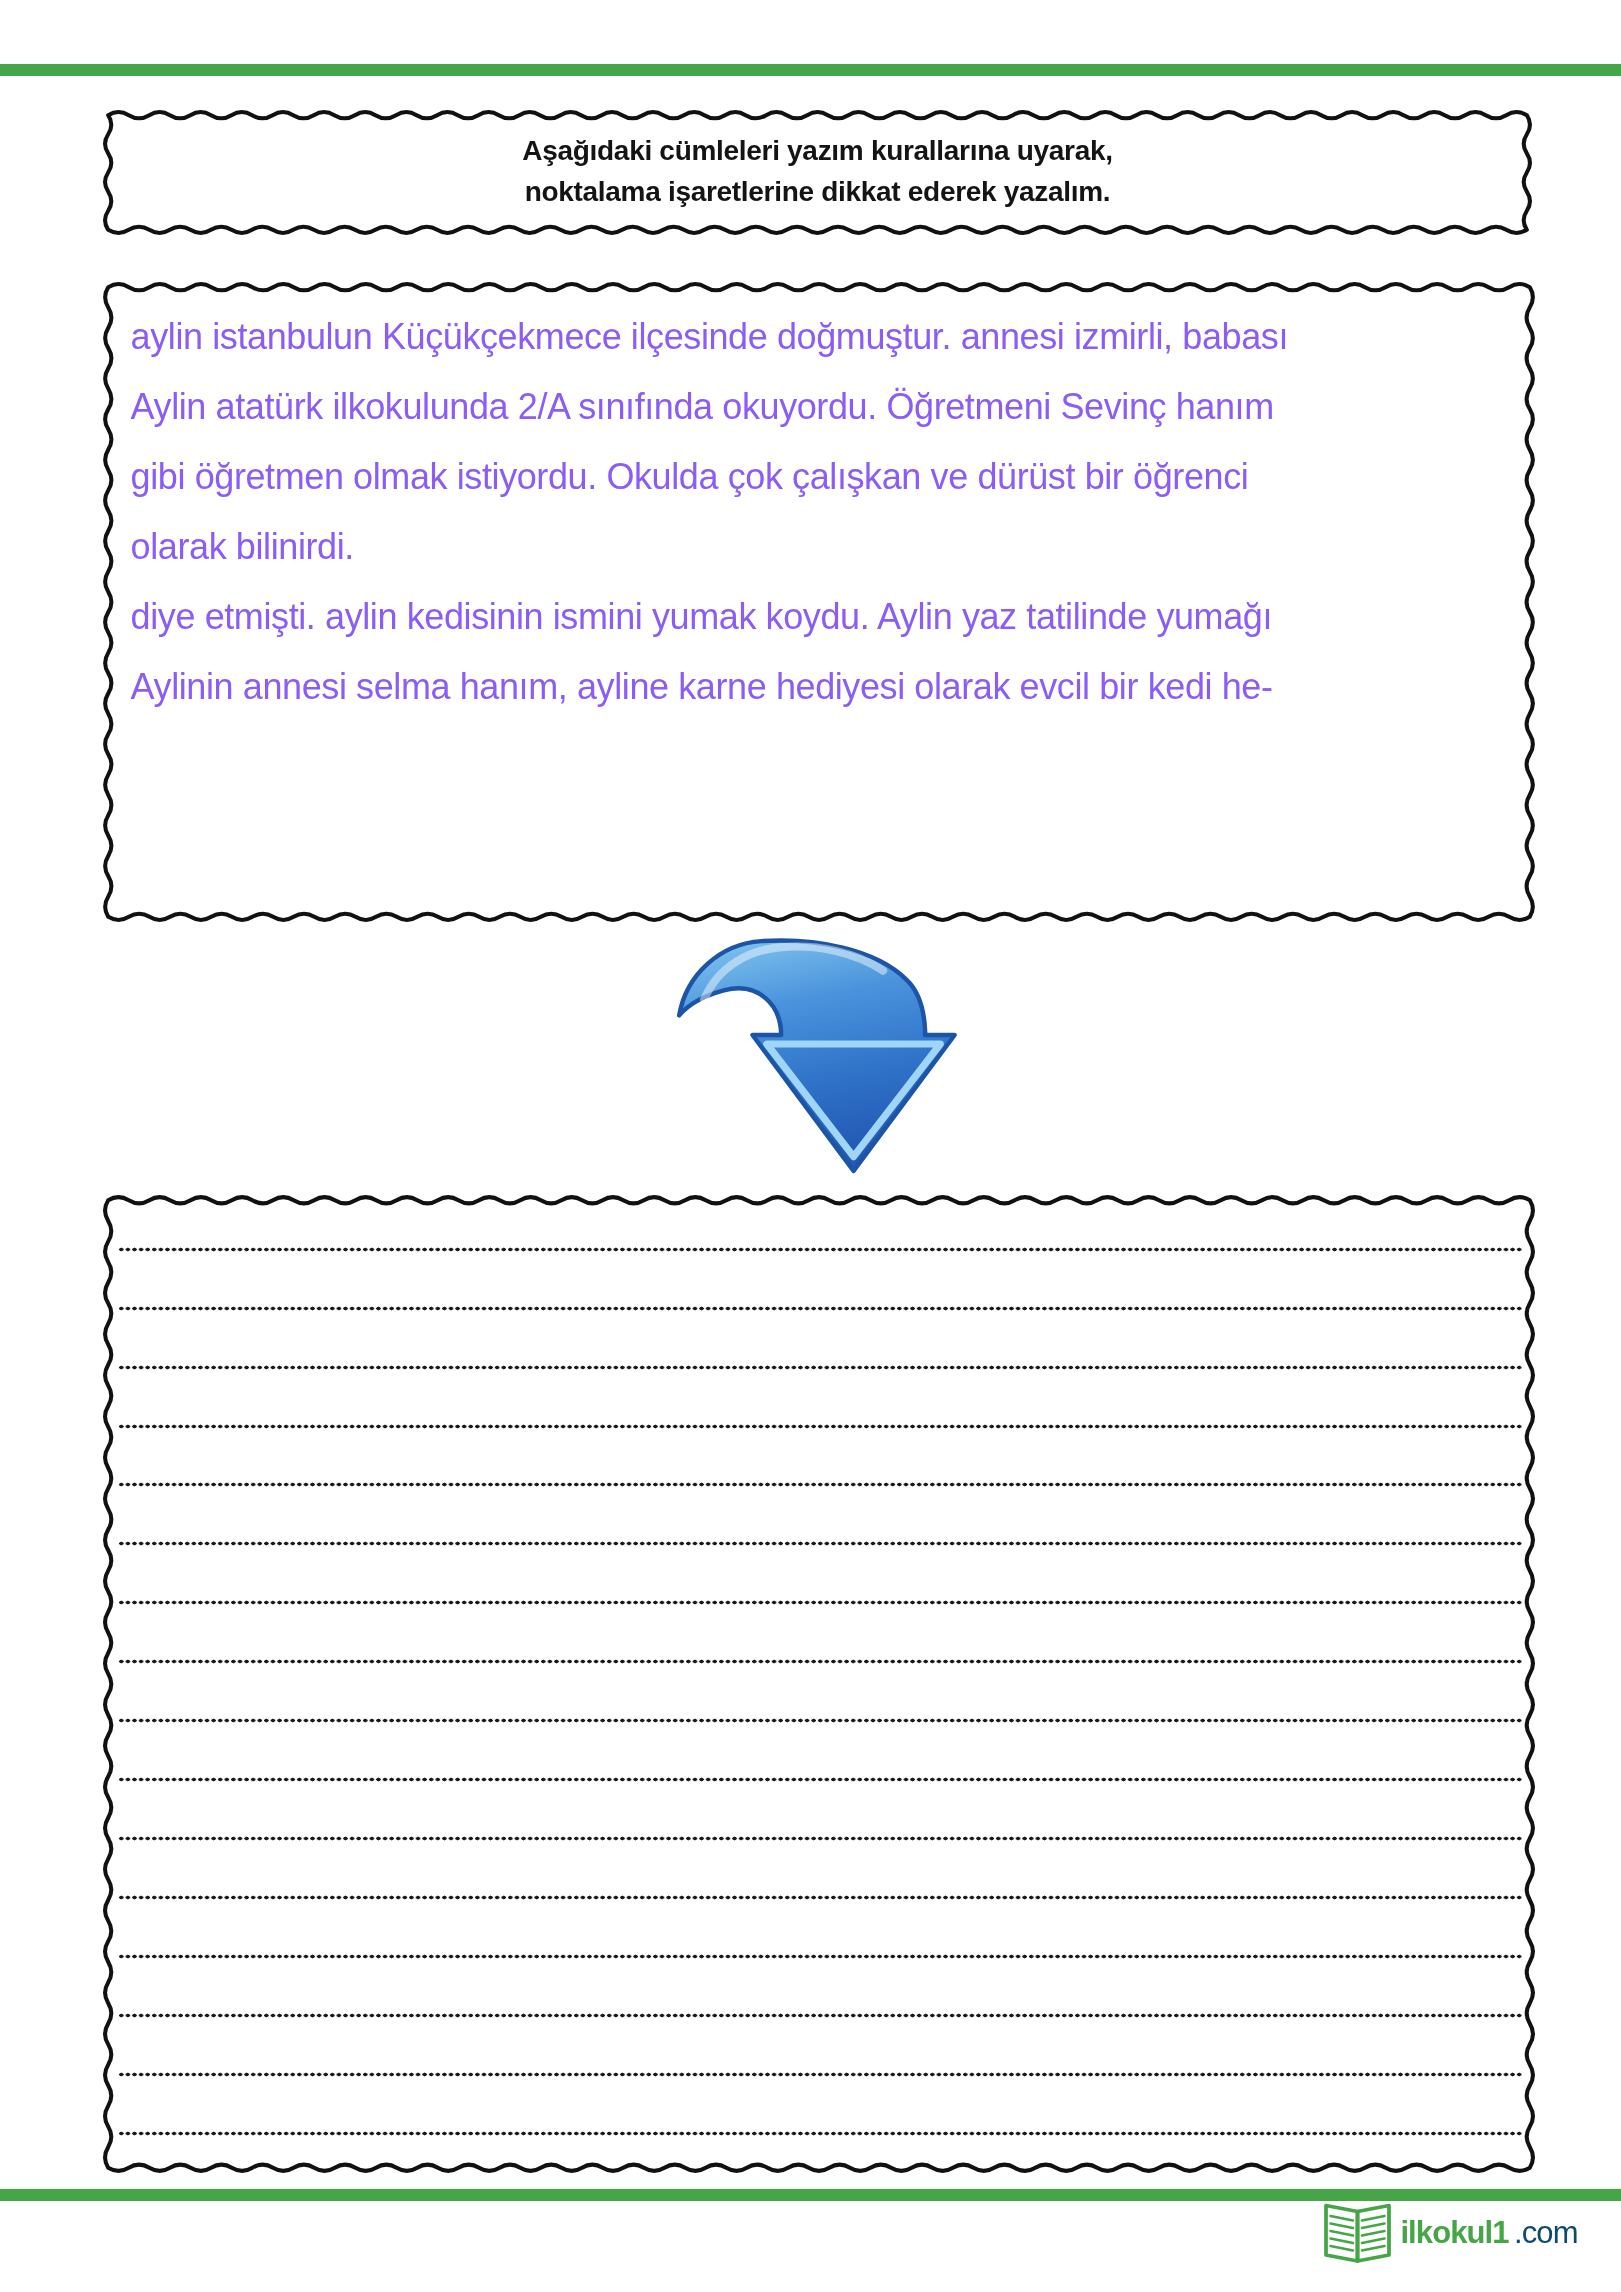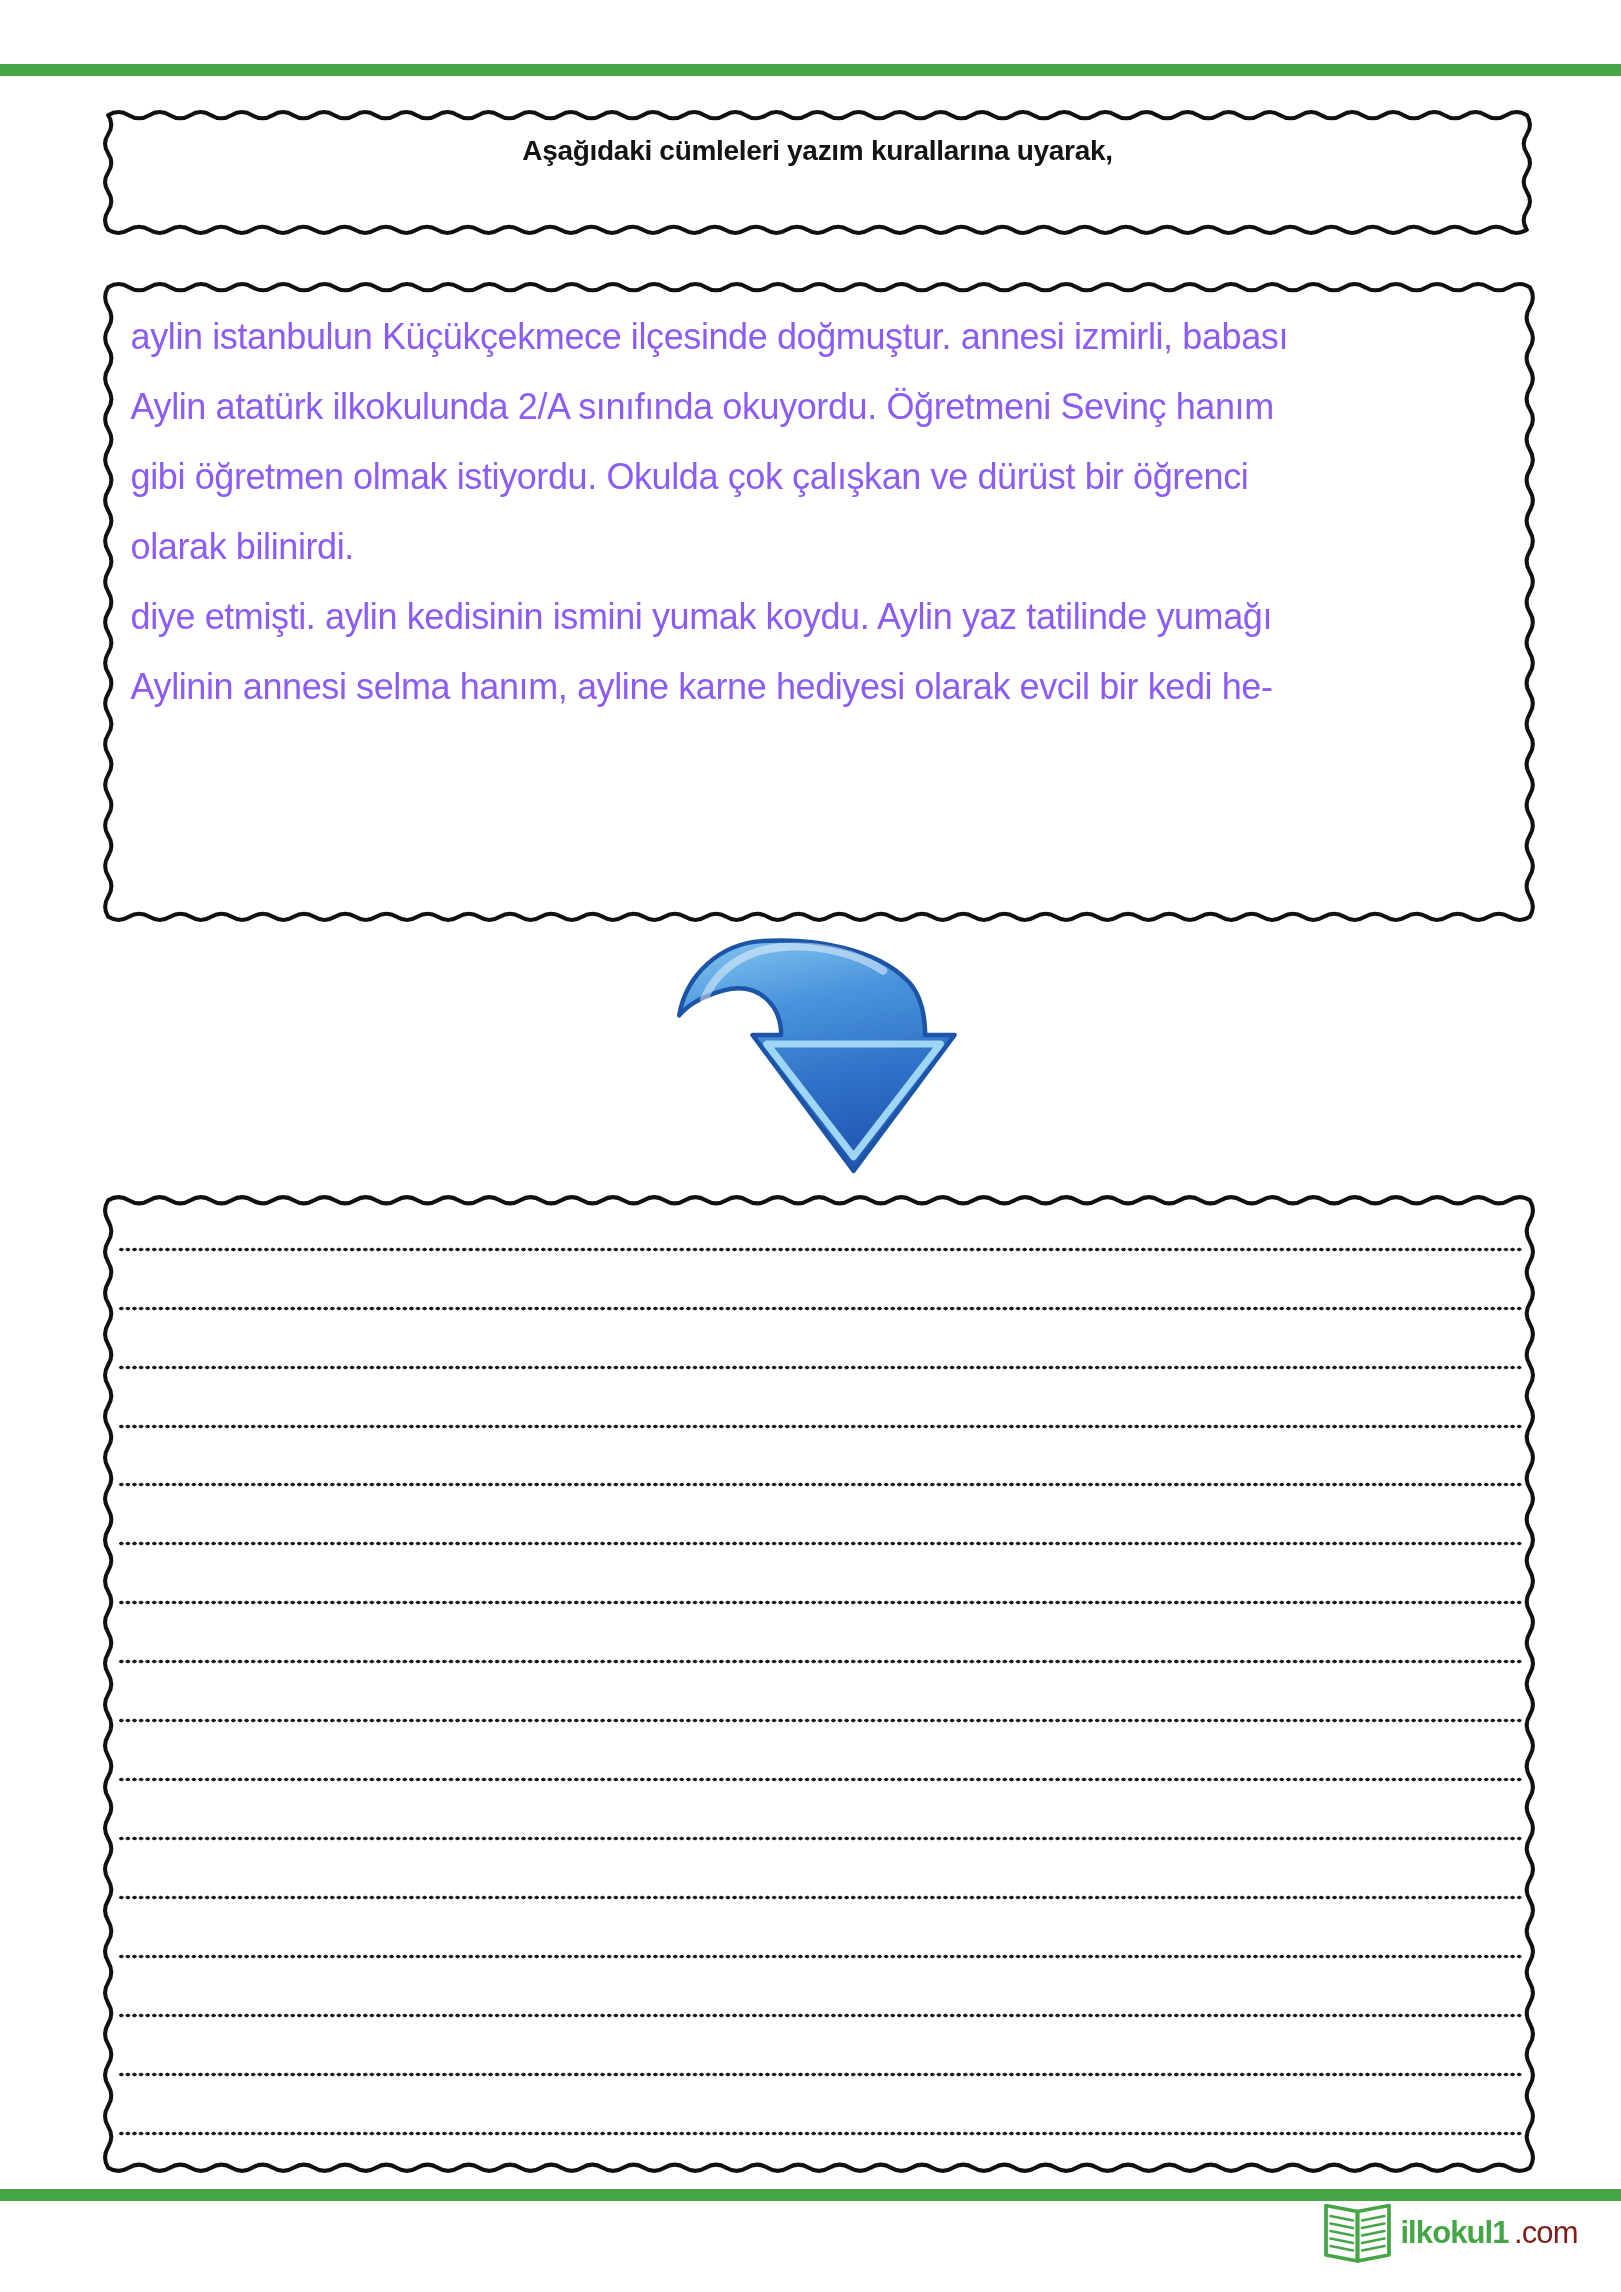--- a/index.html
+++ b/index.html
@@ -56,20 +56,21 @@
 <div class="page">
 
   <div class="accent-bar top" style="background: rgb(70, 165, 70);"></div>
 
   <div class="wavy-box box-instruction">
       <svg class="border" viewBox="0 0 1600 144">
         <path d="M8,8 Q19.5,1.0 31.0,8.0 Q42.4,15.0 53.9,8.0 Q65.4,1.0 76.9,8.0 Q88.3,15.0 99.8,8.0 Q111.3,1.0 122.8,8.0 Q134.3,15.0 145.7,8.0 Q157.2,1.0 168.7,8.0 Q180.2,15.0 191.7,8.0 Q203.1,1.0 214.6,8.0 Q226.1,15.0 237.6,8.0 Q249.0,1.0 260.5,8.0 Q272.0,15.0 283.5,8.0 Q295.0,1.0 306.4,8.0 Q317.9,15.0 329.4,8.0 Q340.9,1.0 352.3,8.0 Q363.8,15.0 375.3,8.0 Q386.8,1.0 398.3,8.0 Q409.7,15.0 421.2,8.0 Q432.7,1.0 444.2,8.0 Q455.7,15.0 467.1,8.0 Q478.6,1.0 490.1,8.0 Q501.6,15.0 513.0,8.0 Q524.5,1.0 536.0,8.0 Q547.5,15.0 559.0,8.0 Q570.4,1.0 581.9,8.0 Q593.4,15.0 604.9,8.0 Q616.3,1.0 627.8,8.0 Q639.3,15.0 650.8,8.0 Q662.3,1.0 673.7,8.0 Q685.2,15.0 696.7,8.0 Q708.2,1.0 719.7,8.0 Q731.1,15.0 742.6,8.0 Q754.1,1.0 765.6,8.0 Q777.0,15.0 788.5,8.0 Q800.0,1.0 811.5,8.0 Q823.0,15.0 834.4,8.0 Q845.9,1.0 857.4,8.0 Q868.9,15.0 880.3,8.0 Q891.8,1.0 903.3,8.0 Q914.8,15.0 926.3,8.0 Q937.7,1.0 949.2,8.0 Q960.7,15.0 972.2,8.0 Q983.7,1.0 995.1,8.0 Q1006.6,15.0 1018.1,8.0 Q1029.6,1.0 1041.0,8.0 Q1052.5,15.0 1064.0,8.0 Q1075.5,1.0 1087.0,8.0 Q1098.4,15.0 1109.9,8.0 Q1121.4,1.0 1132.9,8.0 Q1144.3,15.0 1155.8,8.0 Q1167.3,1.0 1178.8,8.0 Q1190.3,15.0 1201.7,8.0 Q1213.2,1.0 1224.7,8.0 Q1236.2,15.0 1247.7,8.0 Q1259.1,1.0 1270.6,8.0 Q1282.1,15.0 1293.6,8.0 Q1305.0,1.0 1316.5,8.0 Q1328.0,15.0 1339.5,8.0 Q1351.0,1.0 1362.4,8.0 Q1373.9,15.0 1385.4,8.0 Q1396.9,1.0 1408.3,8.0 Q1419.8,15.0 1431.3,8.0 Q1442.8,1.0 1454.3,8.0 Q1465.7,15.0 1477.2,8.0 Q1488.7,1.0 1500.2,8.0 Q1511.7,15.0 1523.1,8.0 Q1534.6,1.0 1546.1,8.0 Q1557.6,15.0 1569.0,8.0 Q1580.5,1.0 1592.0,8.0 Q1599.0,18.7 1592.0,29.3 Q1585.0,40.0 1592.0,50.7 Q1599.0,61.3 1592.0,72.0 Q1585.0,82.7 1592.0,93.3 Q1599.0,104.0 1592.0,114.7 Q1585.0,125.3 1592.0,136.0 Q1580.5,143.0 1569.0,136.0 Q1557.6,129.0 1546.1,136.0 Q1534.6,143.0 1523.1,136.0 Q1511.7,129.0 1500.2,136.0 Q1488.7,143.0 1477.2,136.0 Q1465.7,129.0 1454.3,136.0 Q1442.8,143.0 1431.3,136.0 Q1419.8,129.0 1408.3,136.0 Q1396.9,143.0 1385.4,136.0 Q1373.9,129.0 1362.4,136.0 Q1351.0,143.0 1339.5,136.0 Q1328.0,129.0 1316.5,136.0 Q1305.0,143.0 1293.6,136.0 Q1282.1,129.0 1270.6,136.0 Q1259.1,143.0 1247.7,136.0 Q1236.2,129.0 1224.7,136.0 Q1213.2,143.0 1201.7,136.0 Q1190.3,129.0 1178.8,136.0 Q1167.3,143.0 1155.8,136.0 Q1144.3,129.0 1132.9,136.0 Q1121.4,143.0 1109.9,136.0 Q1098.4,129.0 1087.0,136.0 Q1075.5,143.0 1064.0,136.0 Q1052.5,129.0 1041.0,136.0 Q1029.6,143.0 1018.1,136.0 Q1006.6,129.0 995.1,136.0 Q983.7,143.0 972.2,136.0 Q960.7,129.0 949.2,136.0 Q937.7,143.0 926.3,136.0 Q914.8,129.0 903.3,136.0 Q891.8,143.0 880.3,136.0 Q868.9,129.0 857.4,136.0 Q845.9,143.0 834.4,136.0 Q823.0,129.0 811.5,136.0 Q800.0,143.0 788.5,136.0 Q777.0,129.0 765.6,136.0 Q754.1,143.0 742.6,136.0 Q731.1,129.0 719.7,136.0 Q708.2,143.0 696.7,136.0 Q685.2,129.0 673.7,136.0 Q662.3,143.0 650.8,136.0 Q639.3,129.0 627.8,136.0 Q616.3,143.0 604.9,136.0 Q593.4,129.0 581.9,136.0 Q570.4,143.0 559.0,136.0 Q547.5,129.0 536.0,136.0 Q524.5,143.0 513.0,136.0 Q501.6,129.0 490.1,136.0 Q478.6,143.0 467.1,136.0 Q455.7,129.0 444.2,136.0 Q432.7,143.0 421.2,136.0 Q409.7,129.0 398.3,136.0 Q386.8,143.0 375.3,136.0 Q363.8,129.0 352.3,136.0 Q340.9,143.0 329.4,136.0 Q317.9,129.0 306.4,136.0 Q295.0,143.0 283.5,136.0 Q272.0,129.0 260.5,136.0 Q249.0,143.0 237.6,136.0 Q226.1,129.0 214.6,136.0 Q203.1,143.0 191.7,136.0 Q180.2,129.0 168.7,136.0 Q157.2,143.0 145.7,136.0 Q134.3,129.0 122.8,136.0 Q111.3,143.0 99.8,136.0 Q88.3,129.0 76.9,136.0 Q65.4,143.0 53.9,136.0 Q42.4,129.0 31.0,136.0 Q19.5,143.0 8.0,136.0 Q1.0,125.3 8.0,114.7 Q15.0,104.0 8.0,93.3 Q1.0,82.7 8.0,72.0 Q15.0,61.3 8.0,50.7 Q1.0,40.0 8.0,29.3 Q15.0,18.7 8.0,8.0 Z" fill="#ffffff" stroke="#111111" stroke-width="4.5" stroke-linejoin="round" stroke-linecap="round"></path>
       </svg>
     <div class="content">
       <div class="title-line">Aşağıdaki cümleleri yazım kurallarına uyarak,</div>
+      <div class="title-line">noktalama işaretlerine dikkat ederek yazalım.</div>
     </div>
   </div>
 
   <div class="wavy-box box-passage">
       <svg class="border" viewBox="0 0 1603 719">
         <path d="M8,8 Q19.5,1.0 31.0,8.0 Q42.5,15.0 54.0,8.0 Q65.5,1.0 77.0,8.0 Q88.5,15.0 100.0,8.0 Q111.5,1.0 123.0,8.0 Q134.5,15.0 146.0,8.0 Q157.5,1.0 169.0,8.0 Q180.5,15.0 192.0,8.0 Q203.5,1.0 215.0,8.0 Q226.5,15.0 238.0,8.0 Q249.5,1.0 261.0,8.0 Q272.5,15.0 284.0,8.0 Q295.5,1.0 307.0,8.0 Q318.5,15.0 330.0,8.0 Q341.5,1.0 353.0,8.0 Q364.5,15.0 376.0,8.0 Q387.5,1.0 399.0,8.0 Q410.5,15.0 422.0,8.0 Q433.5,1.0 445.0,8.0 Q456.5,15.0 468.0,8.0 Q479.5,1.0 491.0,8.0 Q502.5,15.0 514.0,8.0 Q525.5,1.0 537.0,8.0 Q548.5,15.0 560.0,8.0 Q571.5,1.0 583.0,8.0 Q594.5,15.0 606.0,8.0 Q617.5,1.0 629.0,8.0 Q640.5,15.0 652.0,8.0 Q663.5,1.0 675.0,8.0 Q686.5,15.0 698.0,8.0 Q709.5,1.0 721.0,8.0 Q732.5,15.0 744.0,8.0 Q755.5,1.0 767.0,8.0 Q778.5,15.0 790.0,8.0 Q801.5,1.0 813.0,8.0 Q824.5,15.0 836.0,8.0 Q847.5,1.0 859.0,8.0 Q870.5,15.0 882.0,8.0 Q893.5,1.0 905.0,8.0 Q916.5,15.0 928.0,8.0 Q939.5,1.0 951.0,8.0 Q962.5,15.0 974.0,8.0 Q985.5,1.0 997.0,8.0 Q1008.5,15.0 1020.0,8.0 Q1031.5,1.0 1043.0,8.0 Q1054.5,15.0 1066.0,8.0 Q1077.5,1.0 1089.0,8.0 Q1100.5,15.0 1112.0,8.0 Q1123.5,1.0 1135.0,8.0 Q1146.5,15.0 1158.0,8.0 Q1169.5,1.0 1181.0,8.0 Q1192.5,15.0 1204.0,8.0 Q1215.5,1.0 1227.0,8.0 Q1238.5,15.0 1250.0,8.0 Q1261.5,1.0 1273.0,8.0 Q1284.5,15.0 1296.0,8.0 Q1307.5,1.0 1319.0,8.0 Q1330.5,15.0 1342.0,8.0 Q1353.5,1.0 1365.0,8.0 Q1376.5,15.0 1388.0,8.0 Q1399.5,1.0 1411.0,8.0 Q1422.5,15.0 1434.0,8.0 Q1445.5,1.0 1457.0,8.0 Q1468.5,15.0 1480.0,8.0 Q1491.5,1.0 1503.0,8.0 Q1514.5,15.0 1526.0,8.0 Q1537.5,1.0 1549.0,8.0 Q1560.5,15.0 1572.0,8.0 Q1583.5,1.0 1595.0,8.0 Q1602.0,19.3 1595.0,30.7 Q1588.0,42.0 1595.0,53.4 Q1602.0,64.7 1595.0,76.0 Q1588.0,87.4 1595.0,98.7 Q1602.0,110.0 1595.0,121.4 Q1588.0,132.7 1595.0,144.1 Q1602.0,155.4 1595.0,166.7 Q1588.0,178.1 1595.0,189.4 Q1602.0,200.8 1595.0,212.1 Q1588.0,223.4 1595.0,234.8 Q1602.0,246.1 1595.0,257.5 Q1588.0,268.8 1595.0,280.1 Q1602.0,291.5 1595.0,302.8 Q1588.0,314.1 1595.0,325.5 Q1602.0,336.8 1595.0,348.2 Q1588.0,359.5 1595.0,370.8 Q1602.0,382.2 1595.0,393.5 Q1588.0,404.9 1595.0,416.2 Q1602.0,427.5 1595.0,438.9 Q1588.0,450.2 1595.0,461.5 Q1602.0,472.9 1595.0,484.2 Q1588.0,495.6 1595.0,506.9 Q1602.0,518.2 1595.0,529.6 Q1588.0,540.9 1595.0,552.3 Q1602.0,563.6 1595.0,574.9 Q1588.0,586.3 1595.0,597.6 Q1602.0,609.0 1595.0,620.3 Q1588.0,631.6 1595.0,643.0 Q1602.0,654.3 1595.0,665.6 Q1588.0,677.0 1595.0,688.3 Q1602.0,699.7 1595.0,711.0 Q1583.5,718.0 1572.0,711.0 Q1560.5,704.0 1549.0,711.0 Q1537.5,718.0 1526.0,711.0 Q1514.5,704.0 1503.0,711.0 Q1491.5,718.0 1480.0,711.0 Q1468.5,704.0 1457.0,711.0 Q1445.5,718.0 1434.0,711.0 Q1422.5,704.0 1411.0,711.0 Q1399.5,718.0 1388.0,711.0 Q1376.5,704.0 1365.0,711.0 Q1353.5,718.0 1342.0,711.0 Q1330.5,704.0 1319.0,711.0 Q1307.5,718.0 1296.0,711.0 Q1284.5,704.0 1273.0,711.0 Q1261.5,718.0 1250.0,711.0 Q1238.5,704.0 1227.0,711.0 Q1215.5,718.0 1204.0,711.0 Q1192.5,704.0 1181.0,711.0 Q1169.5,718.0 1158.0,711.0 Q1146.5,704.0 1135.0,711.0 Q1123.5,718.0 1112.0,711.0 Q1100.5,704.0 1089.0,711.0 Q1077.5,718.0 1066.0,711.0 Q1054.5,704.0 1043.0,711.0 Q1031.5,718.0 1020.0,711.0 Q1008.5,704.0 997.0,711.0 Q985.5,718.0 974.0,711.0 Q962.5,704.0 951.0,711.0 Q939.5,718.0 928.0,711.0 Q916.5,704.0 905.0,711.0 Q893.5,718.0 882.0,711.0 Q870.5,704.0 859.0,711.0 Q847.5,718.0 836.0,711.0 Q824.5,704.0 813.0,711.0 Q801.5,718.0 790.0,711.0 Q778.5,704.0 767.0,711.0 Q755.5,718.0 744.0,711.0 Q732.5,704.0 721.0,711.0 Q709.5,718.0 698.0,711.0 Q686.5,704.0 675.0,711.0 Q663.5,718.0 652.0,711.0 Q640.5,704.0 629.0,711.0 Q617.5,718.0 606.0,711.0 Q594.5,704.0 583.0,711.0 Q571.5,718.0 560.0,711.0 Q548.5,704.0 537.0,711.0 Q525.5,718.0 514.0,711.0 Q502.5,704.0 491.0,711.0 Q479.5,718.0 468.0,711.0 Q456.5,704.0 445.0,711.0 Q433.5,718.0 422.0,711.0 Q410.5,704.0 399.0,711.0 Q387.5,718.0 376.0,711.0 Q364.5,704.0 353.0,711.0 Q341.5,718.0 330.0,711.0 Q318.5,704.0 307.0,711.0 Q295.5,718.0 284.0,711.0 Q272.5,704.0 261.0,711.0 Q249.5,718.0 238.0,711.0 Q226.5,704.0 215.0,711.0 Q203.5,718.0 192.0,711.0 Q180.5,704.0 169.0,711.0 Q157.5,718.0 146.0,711.0 Q134.5,704.0 123.0,711.0 Q111.5,718.0 100.0,711.0 Q88.5,704.0 77.0,711.0 Q65.5,718.0 54.0,711.0 Q42.5,704.0 31.0,711.0 Q19.5,718.0 8.0,711.0 Q1.0,699.7 8.0,688.3 Q15.0,677.0 8.0,665.6 Q1.0,654.3 8.0,643.0 Q15.0,631.6 8.0,620.3 Q1.0,609.0 8.0,597.6 Q15.0,586.3 8.0,574.9 Q1.0,563.6 8.0,552.3 Q15.0,540.9 8.0,529.6 Q1.0,518.2 8.0,506.9 Q15.0,495.6 8.0,484.2 Q1.0,472.9 8.0,461.5 Q15.0,450.2 8.0,438.9 Q1.0,427.5 8.0,416.2 Q15.0,404.9 8.0,393.5 Q1.0,382.2 8.0,370.8 Q15.0,359.5 8.0,348.2 Q1.0,336.8 8.0,325.5 Q15.0,314.1 8.0,302.8 Q1.0,291.5 8.0,280.1 Q15.0,268.8 8.0,257.5 Q1.0,246.1 8.0,234.8 Q15.0,223.4 8.0,212.1 Q1.0,200.8 8.0,189.4 Q15.0,178.1 8.0,166.7 Q1.0,155.4 8.0,144.1 Q15.0,132.7 8.0,121.4 Q1.0,110.0 8.0,98.7 Q15.0,87.4 8.0,76.0 Q1.0,64.7 8.0,53.4 Q15.0,42.0 8.0,30.7 Q1.0,19.3 8.0,8.0 Z" fill="#ffffff" stroke="#111111" stroke-width="4.5" stroke-linejoin="round" stroke-linecap="round"></path>
       </svg>
     <div class="content">
         <div class="passage-line">aylin istanbulun Küçükçekmece ilçesinde doğmuştur. annesi izmirli, babası</div>
         <div class="passage-line">Aylin atatürk ilkokulunda 2/A sınıfında okuyordu. Öğretmeni Sevinç hanım</div>
@@ -133,17 +134,17 @@
       <g fill="none" stroke="#46a546" stroke-width="5" stroke-linejoin="round">
         <path d="M8,6 L50,14 L50,80 L8,72 Z"></path>
         <path d="M92,6 L50,14 L50,80 L92,72 Z"></path>
       </g>
       <g fill="none" stroke="#46a546" stroke-width="3.4" stroke-linecap="round">
         <path d="M14,20 L44,26 M14,30 L44,36 M14,40 L44,46 M14,50 L44,56 M14,60 L44,66"></path>
         <path d="M86,20 L56,26 M86,30 L56,36 M86,40 L56,46 M86,50 L56,56 M86,60 L56,66"></path>
       </g>
     </svg>
     <span class="logo-text" style="color: rgb(70, 165, 70);">ilkokul1</span>
-    <span class="logo-suffix" style="color: #7f1d1d;">.com</span>
+    <span class="logo-suffix" style="color: #0c4a6e;">.com</span>
   </div>
 
 </div>
 
 
 </body></html>

